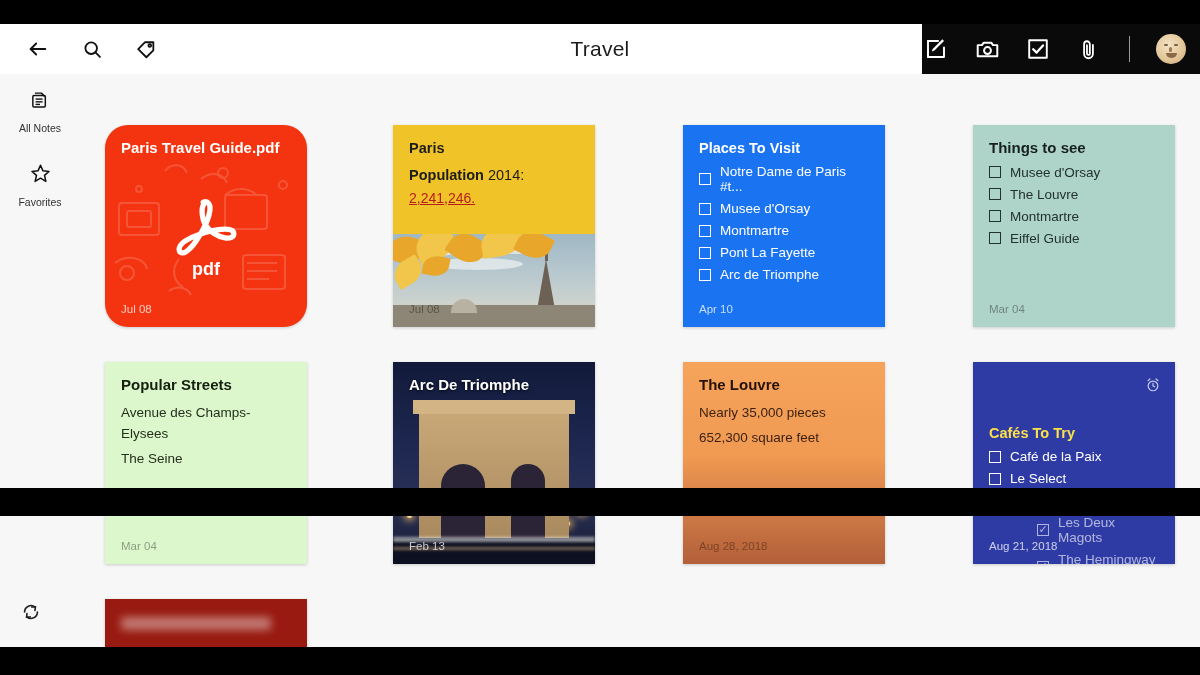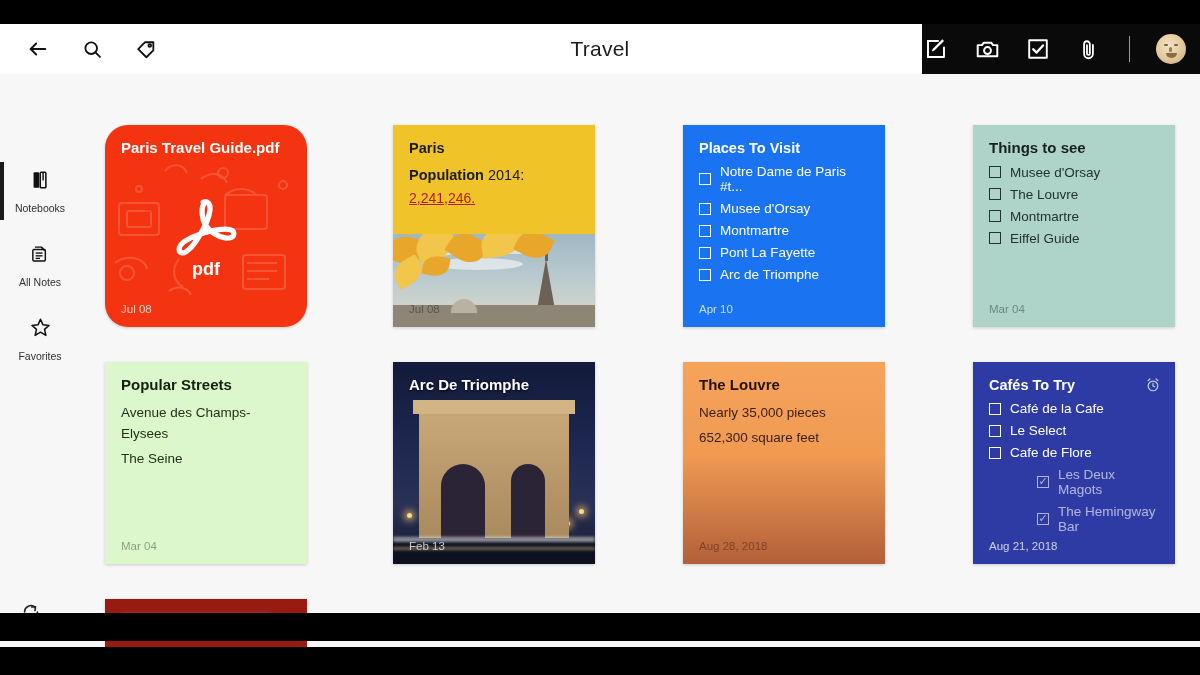--- a/index.html
+++ b/index.html
@@ -2,21 +2,21 @@
 <html><head>
 <meta charset="utf-8">
 <style>
   * { box-sizing: border-box; margin: 0; padding: 0; }
   html, body {
     width: 1200px; height: 675px;
     background: #000;
     font-family: "Liberation Sans", "DejaVu Sans", sans-serif;
     overflow: hidden;
   }
-  #app { position: relative; width: 1200px; height: 641px; background: #000; }
+  #app { position: relative; width: 1200px; height: 516px; background: #000; }
 
   
   .frame-top { position:absolute; left:0; top:0; width:1200px; height:24px; background:#000; }
   .frame-bottom { position:absolute; left:0; bottom:0; width:1200px; height:28px; background:#000; }
 
   
   .header {
     position:absolute; left:0; top:24px; width:1200px; height:50px;
     background:#ffffff; display:flex; align-items:center;
   }
@@ -142,21 +142,21 @@
   .arc-streak2 { position:absolute; left:0; bottom:14px; width:202px; height:3px; background:rgba(255,210,150,.45); filter:blur(1.5px); }
   .arc-lamp { position:absolute; width:5px; height:5px; border-radius:50%; background:#ffd78a; box-shadow:0 0 7px 3px rgba(255,200,110,.7); }
 
   
   .louvre-card { background:linear-gradient(#f6a35c 0%, #f09a52 46%, #b35f3a 100%); color:#3a1f10; }
   .louvre-card .card-title { color:#241209; font-size:15px; }
   .louvre-card .card-date { color:rgba(60,25,10,.5);margin-top:8px; }
 
   
   .cafes-card { background:#2f3ba5; color:#fff; }
-  .cafes-card .card-title { color:#ffffff; }
+  .cafes-card .card-title { color:#fde047;margin-top:48px; }
   .alarm-icon { position:absolute; right:14px; top:15px; width:16px; height:16px; }
 
   
   .partial-card {
     position:absolute; width:202px; height:60px; background:#981a10;
     box-shadow:0 1px 3px rgba(0,0,0,.18); overflow:hidden; cursor:pointer;
   }
   .partial-blur {
     position:absolute; left:16px; top:18px; width:150px; height:13px;
     background:rgba(255,255,255,.42); filter:blur(4px); border-radius:3px;
@@ -228,31 +228,20 @@
           <span class="f4"></span>
           <span class="f3"></span>
       </div>
     </div>
   </div>
 
   <div class="body-area">
 
     <div class="sidebar">
 
-      <div class="side-item" style="margin-top:80px;">
-        <div class="side-active-bar"></div>
-        <span>
-          <svg width="22" height="22" viewBox="0 0 24 24" fill="#111">
-            <rect x="5" y="3.5" width="6.1" height="17" rx="1"></rect>
-            <rect x="12.3" y="3.5" width="6.1" height="17" rx="1" fill="none" stroke="#111" stroke-width="1.7"></rect>
-            <rect x="14.6" y="3.5" width="1.6" height="9"></rect>
-          </svg>
-        </span>
-        <span class="lbl">Notebooks</span>
-      </div>
 
       <div class="side-item" style="margin-top:0;">
         <span>
           <svg width="22" height="22" viewBox="0 0 24 24" fill="none" stroke="#111" stroke-width="1.6" stroke-linejoin="round">
             <path d="M6.5 4.5h7l3 3v1"></path>
             <rect x="4.2" y="7" width="13.6" height="12.6" rx="1.2"></rect>
             <line x1="7.2" y1="11" x2="14.8" y2="11" stroke-width="1.5"></line>
             <line x1="7.2" y1="14" x2="14.8" y2="14" stroke-width="1.5"></line>
             <line x1="7.2" y1="16.8" x2="12" y2="16.8" stroke-width="1.5"></line>
           </svg>
@@ -434,21 +423,21 @@
             <circle cx="12" cy="13.4" r="7.2"></circle>
             <polyline points="12,9.6 12,13.4 14.6,14.6"></polyline>
             <path d="M4.6 5.4 7.4 3"></path>
               <path d="M19.4 5.4 16.6 3"></path>
           </svg>
         </span>
         <div class="card-pad">
           <div class="card-title">Cafés To Try</div>
           <div class="chk-row">
             <span class="chk"></span>
-            <span>Café de la Cafe</span>
+            <span>Café de la Paix</span>
           </div>
           <div class="chk-row">
             <span class="chk"></span>
             <span>Le Select</span>
           </div>
           <div class="chk-row">
             <span class="chk"></span>
             <span>Cafe de Flore</span>
           </div>
           <div class="chk-row dim">

